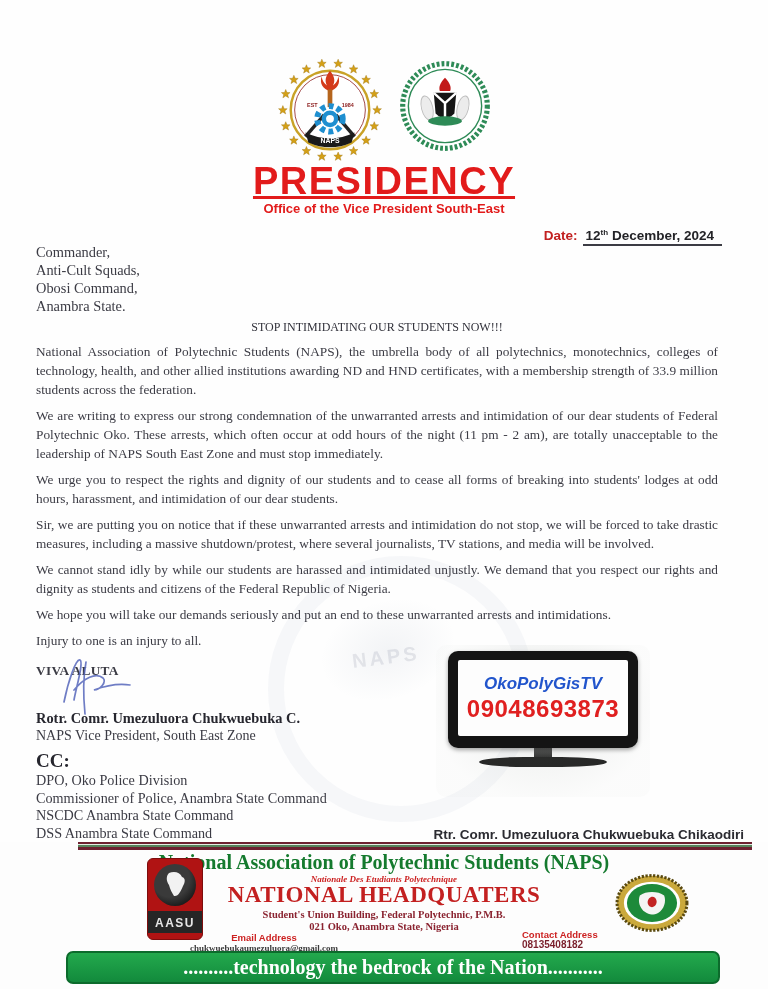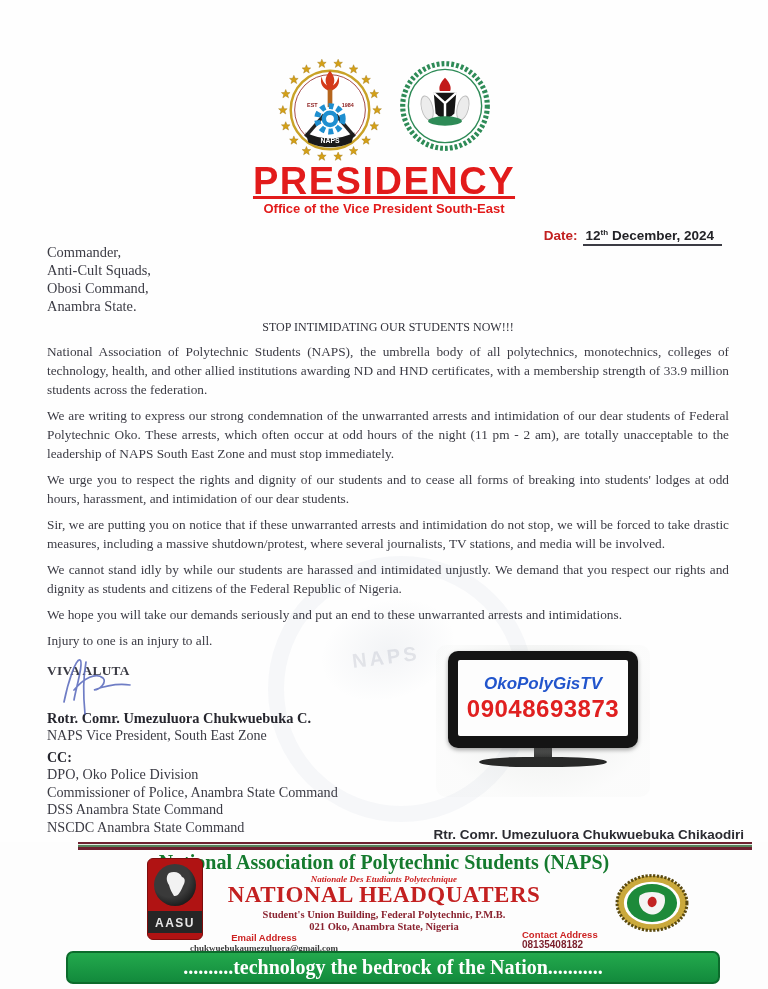--- a/index.html
+++ b/index.html
@@ -12,29 +12,29 @@
       font-family:"Liberation Sans",sans-serif;font-weight:900;font-size:38px;color:#e21b1b;letter-spacing:1.5px;text-decoration:underline;}
   .office-line{position:absolute;top:201px;width:100%;text-align:center;
       font-family:"Liberation Sans",sans-serif;font-weight:bold;font-size:13px;color:#e21b1b;}
 
   .date-row{position:absolute;top:227px;right:46px;font-family:"Liberation Sans",sans-serif;font-size:13.5px;white-space:nowrap;}
   .date-label{color:#c22020;font-weight:bold;margin-right:5px;}
   .date-value{font-weight:bold;color:#232327;border-bottom:2px solid #3c3c44;padding:0 8px 1px 3px;}
   .date-value sup{font-size:8px;}
 
   
-  .content{position:absolute;left:47px;top:243px;width:682px;font-size:13.3px;color:#3b3b44;}
+  .content{position:absolute;left:36px;top:243px;width:682px;font-size:13.3px;color:#3b3b44;}
   .recipient div{font-size:14.4px;line-height:18px;}
   .subject{text-align:center;font-weight:normal;font-size:12px;margin-top:5px;color:#31313a;}
   .content p{text-align:justify;line-height:19px;margin:7px 0 0 0;}
   .closing{margin-top:11px;}
   .salute{margin-top:13px;font-weight:600;letter-spacing:.3px;}
   .sig-name{margin-top:31px;font-weight:bold;font-size:14.4px;color:#26262e;}
   .sig-title{font-size:14px;margin-top:1px;}
-  .cc-label{margin-top:6px;font-weight:bold;font-size:14px;color:#26262e;}
+  .cc-label{margin-top:6px;font-weight:bold;font-size:19px;color:#26262e;}
   .cc-lines div{font-size:14.2px;line-height:17.5px;}
 
   .signature-svg{position:absolute;left:50px;top:650px;}
 
   
   .wm-ring{position:absolute;top:556px;left:268px;width:234px;height:234px;border-radius:50%;
       border:16px solid rgba(100,120,150,.05);pointer-events:none;}
   .wm-blob{position:absolute;top:600px;left:318px;width:140px;height:100px;
       background:radial-gradient(rgba(90,110,140,.07),transparent 70%);transform:rotate(-18deg);pointer-events:none;}
   .wm-naps{position:absolute;top:646px;left:352px;color:rgba(90,100,130,.14);font-weight:bold;
@@ -173,22 +173,22 @@
     <p class="closing">Injury to one is an injury to all.</p>
     <div class="salute">VIVA ALUTA</div>
 
     <div class="sig-name">Rotr. Comr. Umezuluora Chukwuebuka C.</div>
     <div class="sig-title">NAPS Vice President, South East Zone</div>
 
     <div class="cc-label">CC:</div>
     <div class="cc-lines">
       <div>DPO, Oko Police Division</div>
       <div>Commissioner of Police, Anambra State Command</div>
+      <div>NSCDC Anambra State Command</div>
       <div>DSS Anambra State Command</div>
-      <div>NSCDC Anambra State Command</div>
     </div>
   </div>
 
   <svg class="signature-svg" width="120" height="66" viewBox="0 0 120 66">
     <path d="M14 52 C18 32 26 8 30 10 C34 12 26 38 24 50 M24 40 C34 28 46 22 53 28 C57 32 50 40 44 40 C52 37 66 33 80 35 M36 12 C33 28 33 44 35 64" stroke="#5666bb" stroke-width="1.7" fill="none" stroke-linecap="round" opacity="0.85"></path>
   </svg>
 
   <div class="tv-wrap">
     <div class="tv-bg"></div>
     <div class="tv">

